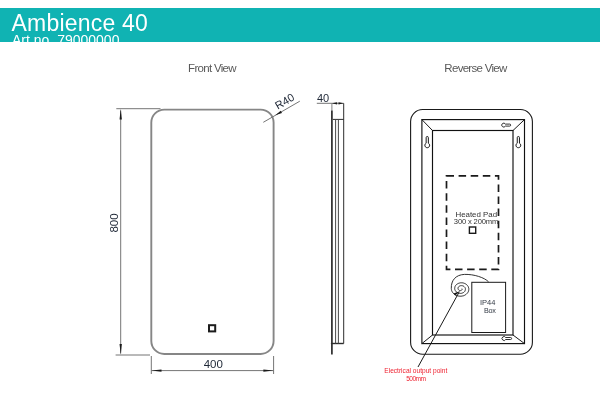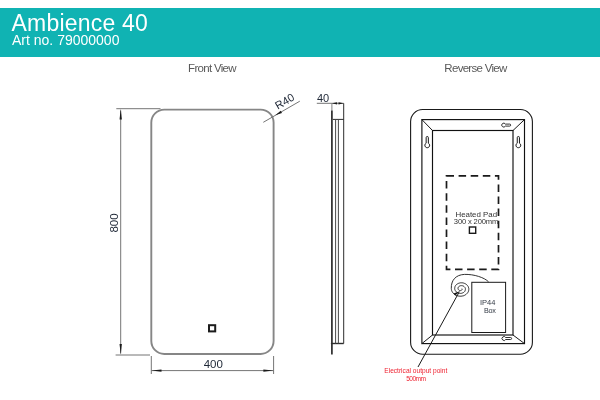--- a/index.html
+++ b/index.html
@@ -1,18 +1,18 @@
 <!DOCTYPE html>
 <html><head>
 <meta charset="utf-8">
 <style>
   html,body{margin:0;padding:0;}
   body{width:600px;height:400px;background:#ffffff;overflow:hidden;
        font-family:"Liberation Sans", sans-serif;}
-  #bar{position:absolute;left:0;top:8px;width:600px;height:49px;background:#10b3b3;}
+  #bar{position:absolute;left:0;top:8px;width:600px;height:34px;background:#10b3b3;}
   #bar .big{position:absolute;left:11.5px;top:1.5px;color:#ffffff;font-size:23px;letter-spacing:0.2px;}
   #bar .small{position:absolute;left:12px;top:23.5px;color:#ffffff;font-size:14px;}
   svg{position:absolute;left:0;top:0;}
 </style>
 </head>
 <body>
 <div id="bar">
     <div class="big">Ambience 40</div>
     <div class="small">Art no. 79000000</div>
   </div>

